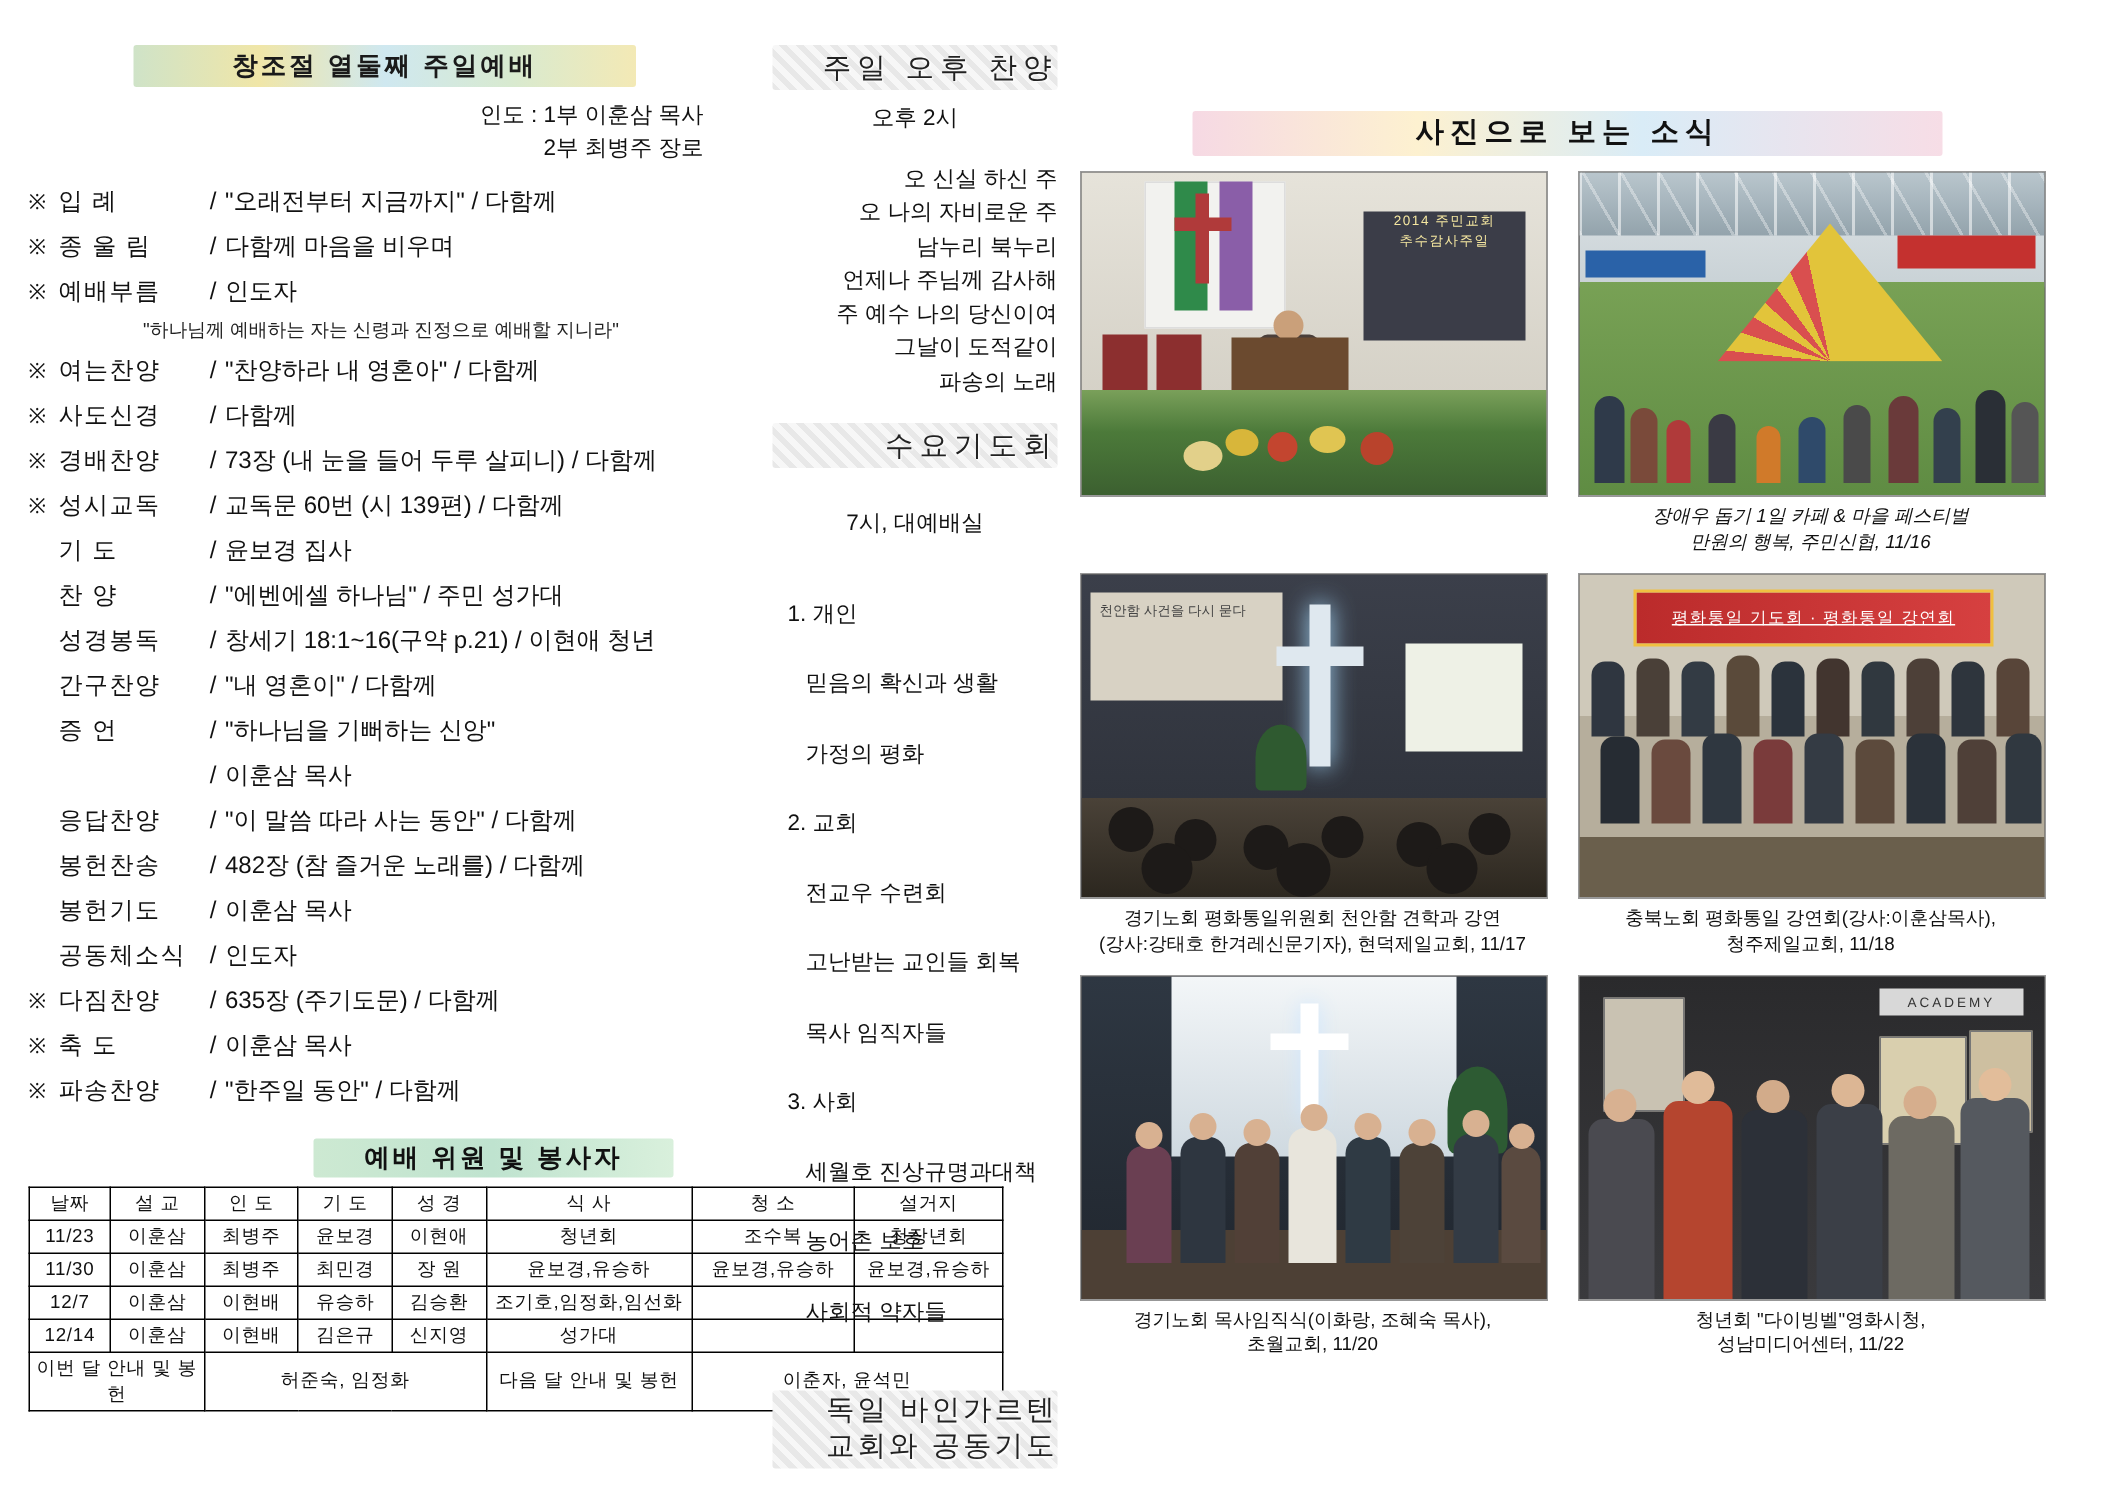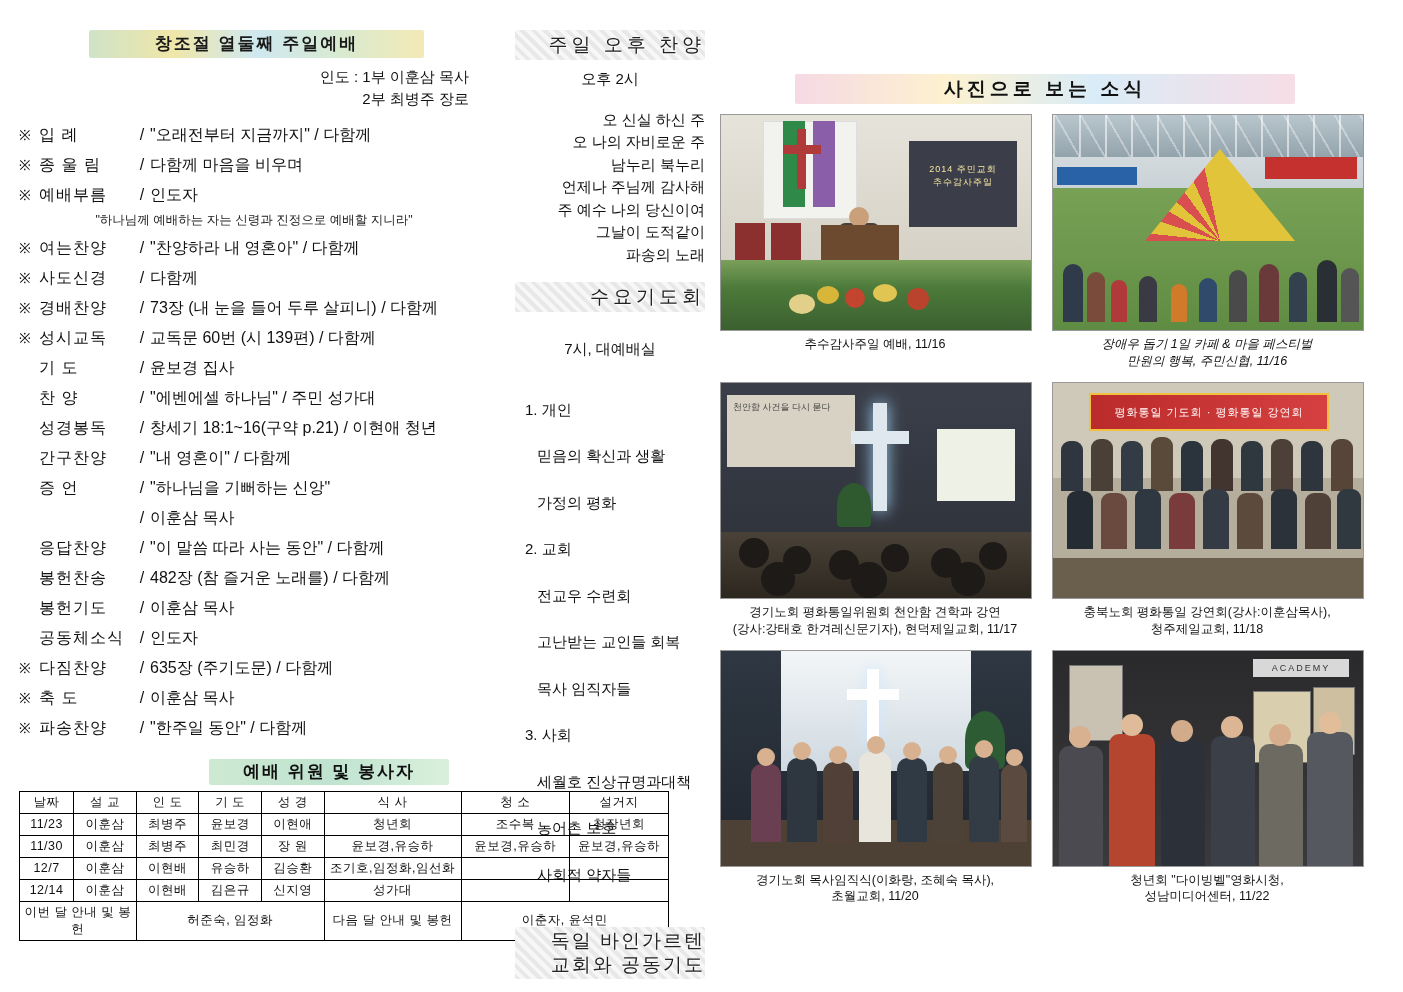--- a/index.html
+++ b/index.html
@@ -178,21 +178,21 @@
   .ph { position: absolute; }
 
   
   .p1 { inset: 0; background: linear-gradient(180deg,#d8d5cd 0%,#cfccc2 55%,#b9b4a8 100%); }
   .p1 .wall { position:absolute; inset:0; background:linear-gradient(180deg,#e6e3da,#cdc9be); }
   .p1 .banner-b { position:absolute; left:42px; top:6px; width:92px; height:96px; background:#f2f2ef; border:1px solid #ddd; }
   .p1 .stoleg { position:absolute; left:62px; top:6px; width:22px; height:86px; background:#2f8a4a; }
   .p1 .stolep { position:absolute; left:92px; top:6px; width:22px; height:86px; background:#8a5ea8; }
   .p1 .cross-v { position:absolute; left:76px; top:14px; width:9px; height:60px; background:#b03a3a; }
   .p1 .cross-h { position:absolute; left:62px; top:30px; width:38px; height:9px; background:#b03a3a; }
-  .p1 .screen { position:absolute; right:14px; top:26px; width:108px; height:86px; background:#3b3d48; color:#f4e6a0; font-size:9px; text-align:center; padding-top:22px; box-sizing:border-box; letter-spacing:1px; }
+  .p1 .screen { position:absolute; right:14px; top:26px; width:108px; height:86px; background:#3b3d48; color:#f4e6a0; font-size:9px; text-align:center; box-sizing:border-box; letter-spacing:1px; }
   .p1 .pulpit { position:absolute; left:100px; top:110px; width:78px; height:48px; background:#6b4a2f; }
   .p1 .pastor-h { position:absolute; left:128px; top:92px; width:20px; height:20px; border-radius:50%; background:#caa07a; }
   .p1 .pastor-b { position:absolute; left:118px; top:108px; width:40px; height:30px; background:#4a3f3a; border-radius:6px 6px 0 0; }
   .p1 .chair { position:absolute; background:#8c2f2f; }
   .p1 .flowers { position:absolute; left:0; bottom:0; width:100%; height:70px; background:linear-gradient(180deg,#7aa05a 0%,#4c7a3a 40%,#3c6030 100%); }
   .p1 .fruit { position:absolute; border-radius:50%; }
   .p1 .person { position:absolute; bottom:0; border-radius:14px 14px 0 0; }
 
   
   .p2 { inset:0; background: linear-gradient(180deg,#dfe4e7 0%,#c9d2d6 35%,#7fa95c 36%,#6e9a4e 100%); }
@@ -537,21 +537,20 @@
           <div class="person" style="left:56px;width:30px;height:48px;background:#5a5348;"></div>
           <div class="person" style="right:30px;width:34px;height:62px;background:#2e3238;"></div>
           <div class="flowers"></div>
           <div class="fruit" style="left:96px;bottom:26px;width:22px;height:18px;background:#d8b63a;"></div>
           <div class="fruit" style="left:124px;bottom:22px;width:20px;height:20px;background:#c3452f;"></div>
           <div class="fruit" style="left:152px;bottom:28px;width:24px;height:18px;background:#e0c552;"></div>
           <div class="fruit" style="left:186px;bottom:20px;width:22px;height:22px;background:#b9432c;"></div>
           <div class="fruit" style="left:68px;bottom:16px;width:26px;height:20px;background:#e2d08a;"></div>
         </div>
       </div>
-      <div class="caption" style="white-space: pre-line;">추수감사주일 예배, 11/16</div>
     </div>
 
     <div class="photo-cell">
       <div class="photo-frame">
         <div class="ph p2">
           <div class="roof"></div>
           <div class="truss"></div>
           <div class="banner-b2"></div>
           <div class="banner-r"></div>
           <div class="field"></div>
@@ -596,21 +595,21 @@
       </div>
       <div class="caption" style="white-space: pre-line;">경기노회 평화통일위원회 천안함 견학과 강연
 (강사:강태호 한겨레신문기자), 현덕제일교회, 11/17</div>
     </div>
 
     <div class="photo-cell">
       <div class="photo-frame">
         <div class="ph p4">
           <div class="back"></div>
           <div class="banner-r">
-              <div class="banner-t" style="white-space: pre-line;">평화통일 기도회 · 평화통일 강연회</div>
+              <div class="banner-t" style="white-space: pre-line; text-decoration: underline;">평화통일 기도회 · 평화통일 강연회</div>
             </div>
           <div class="pr" style="left:8px;top:58px;width:22px;height:50px;background:#2f3640;"></div>
           <div class="pr" style="left:38px;top:56px;width:22px;height:52px;background:#4a4038;"></div>
           <div class="pr" style="left:68px;top:58px;width:22px;height:50px;background:#333b44;"></div>
           <div class="pr" style="left:98px;top:54px;width:22px;height:54px;background:#5a4a3a;"></div>
           <div class="pr" style="left:128px;top:58px;width:22px;height:50px;background:#2b333c;"></div>
           <div class="pr" style="left:158px;top:56px;width:22px;height:52px;background:#42352f;"></div>
           <div class="pr" style="left:188px;top:58px;width:22px;height:50px;background:#30383f;"></div>
           <div class="pr" style="left:218px;top:56px;width:22px;height:52px;background:#4d4038;"></div>
           <div class="pr" style="left:248px;top:58px;width:22px;height:50px;background:#2e353d;"></div>

